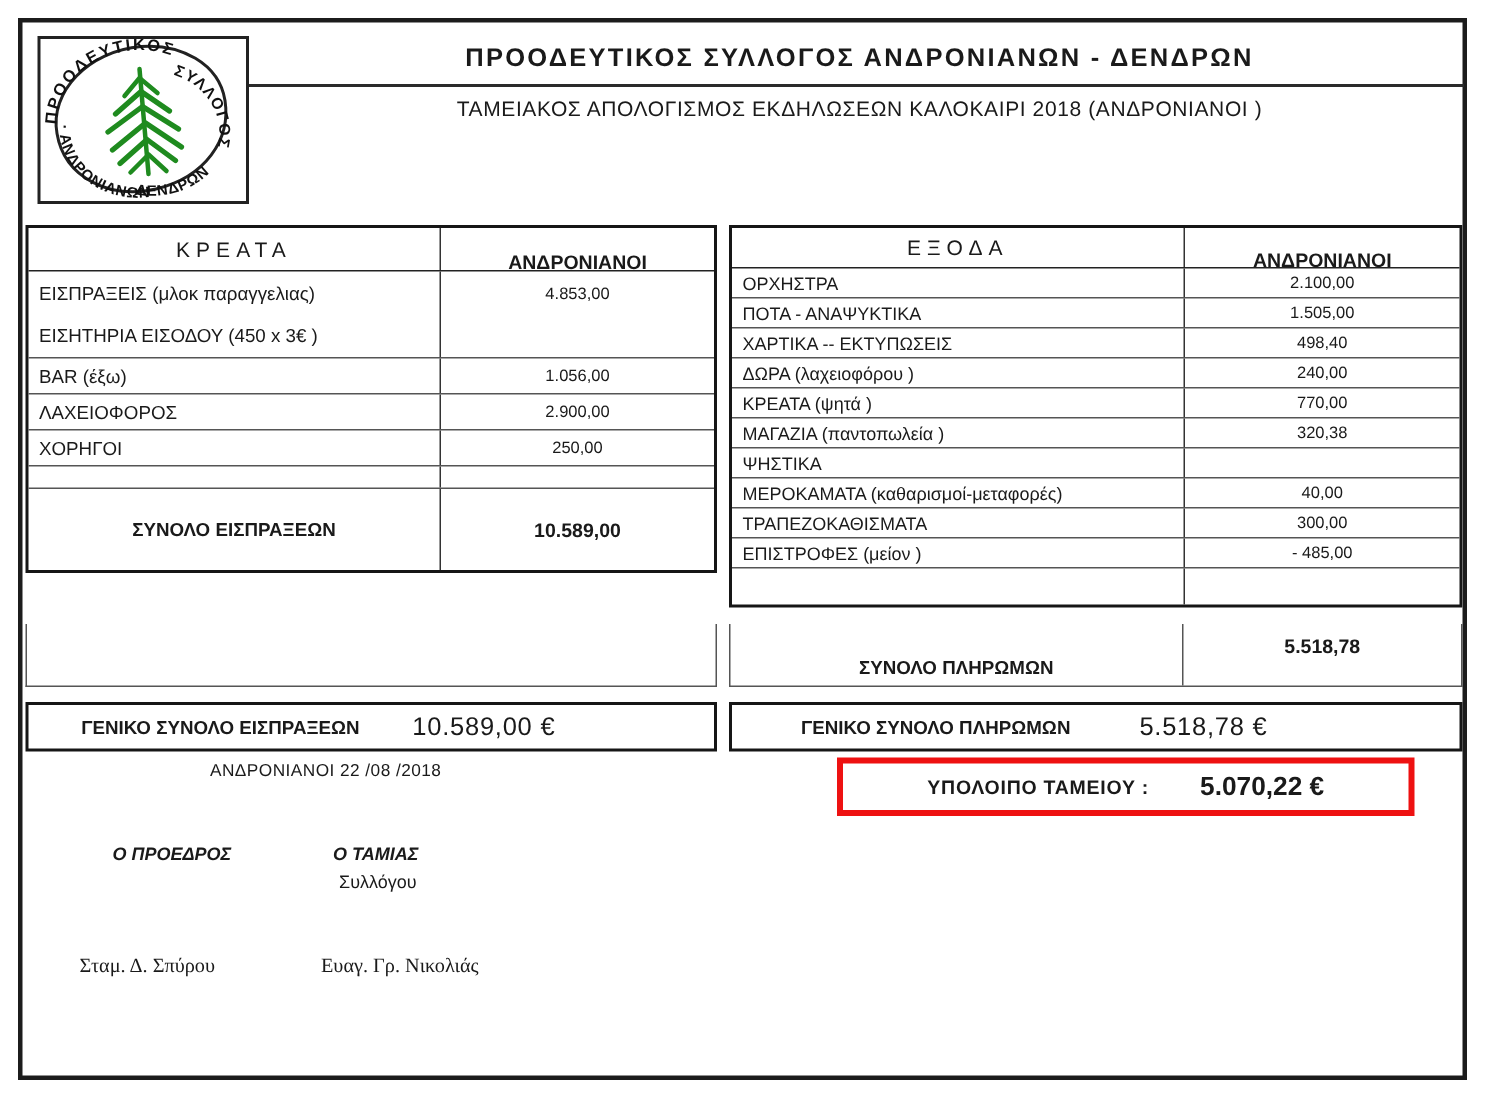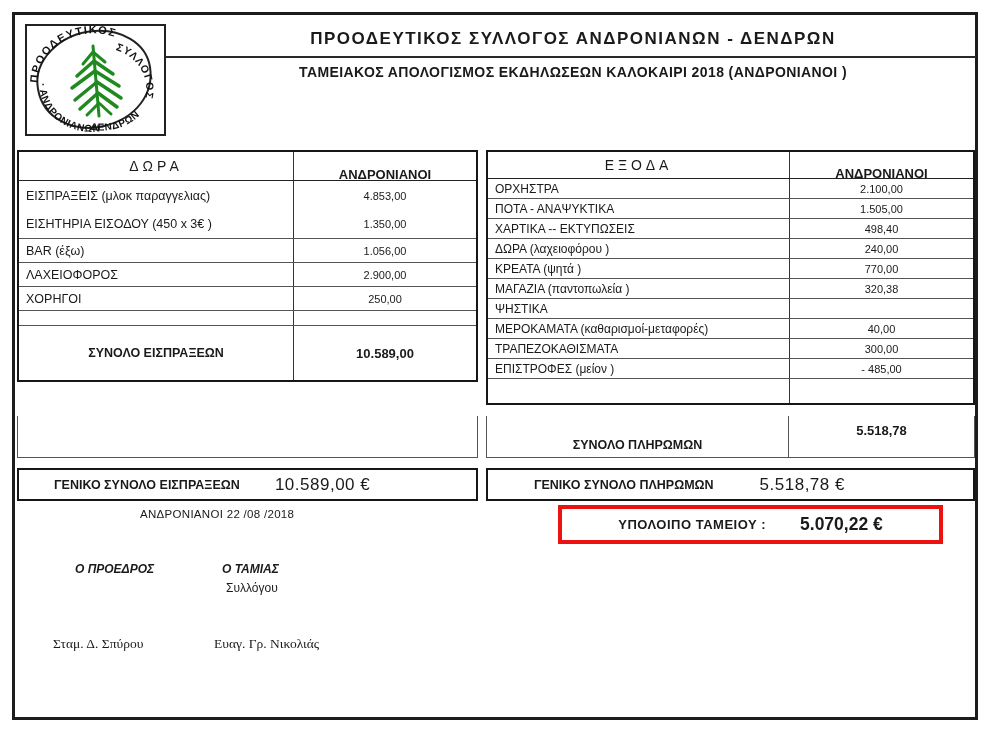--- a/index.html
+++ b/index.html
@@ -8,21 +8,21 @@
     position:relative; width:1000px; height:730px; background:#fff;
     font-family:"Liberation Sans", sans-serif; color:#1a1a1a; overflow:hidden;
   }
   .abs { position:absolute; }
   .page-border { left:12px; top:12px; width:966px; height:708px; border:3px solid #1c1c1c; }
 
   
   .logo-box { left:25px; top:24px; width:141px; height:112px; border:2px solid #222; background:#fff; }
   .title1 { left:170px; top:29px; width:806px; text-align:center; font-size:17px; font-weight:bold; letter-spacing:1.5px; }
   .title-rule { left:166px; top:56px; width:810px; height:2px; background:#2a2a2a; }
-  .title2 { left:170px; top:64px; width:806px; text-align:center; font-size:14px; font-weight:bold; letter-spacing:.4px; }
+  .title2 { left:170px; top:64px; width:806px; text-align:center; font-size:14px; font-weight:normal; letter-spacing:.4px; }
 
   
   .tbl { border:2.5px solid #161616; background:#fff; }
   .tbl-income  { left:17px;  top:150px; width:461px; }
   .tbl-expense { left:486px; top:150px; width:489px; }
   .thead { display:flex; border-bottom:1.8px solid #222; }
   .tbl-income  .thead { height:29px; }
   .tbl-expense .thead { height:27px; }
   .th1 { display:flex; align-items:center; justify-content:center; font-size:14px; letter-spacing:4px; border-right:1.5px solid #333; }
   .tbl-income  .th1 { width:275px; }
@@ -109,30 +109,29 @@
       </g>
     </svg>
   </div>
 
   <div class="abs title1">ΠΡΟΟΔΕΥΤΙΚΟΣ  ΣΥΛΛΟΓΟΣ  ΑΝΔΡΟΝΙΑΝΩΝ  - ΔΕΝΔΡΩΝ</div>
   <div class="abs title-rule"></div>
   <div class="abs title2">ΤΑΜΕΙΑΚΟΣ  ΑΠΟΛΟΓΙΣΜΟΣ  ΕΚΔΗΛΩΣΕΩΝ ΚΑΛΟΚΑΙΡΙ 2018 (ΑΝΔΡΟΝΙΑΝΟΙ )</div>
 
   <div class="abs tbl tbl-income">
     <div class="thead">
-      <div class="th1">ΔΩΡΑ</div>
+      <div class="th1">ΚΡΕΑΤΑ</div>
       <div class="th2">ΑΝΔΡΟΝΙΑΝΟΙ</div>
     </div>
     <div class="row no-sep" style="height:29px">
       <div class="lbl">ΕΙΣΠΡΑΞΕΙΣ (μλοκ παραγγελιας)</div>
       <div class="val">4.853,00</div>
     </div>
     <div class="row" style="height:29px">
       <div class="lbl">ΕΙΣΗΤΗΡΙΑ ΕΙΣΟΔΟΥ  (450   x  3€ )</div>
-      <div class="val">1.350,00</div>
     </div>
     <div class="row" style="height:24px">
       <div class="lbl">BAR  (έξω)</div>
       <div class="val">1.056,00</div>
     </div>
     <div class="row" style="height:24px">
       <div class="lbl">ΛΑΧΕΙΟΦΟΡΟΣ</div>
       <div class="val">2.900,00</div>
     </div>
     <div class="row" style="height:24px">

